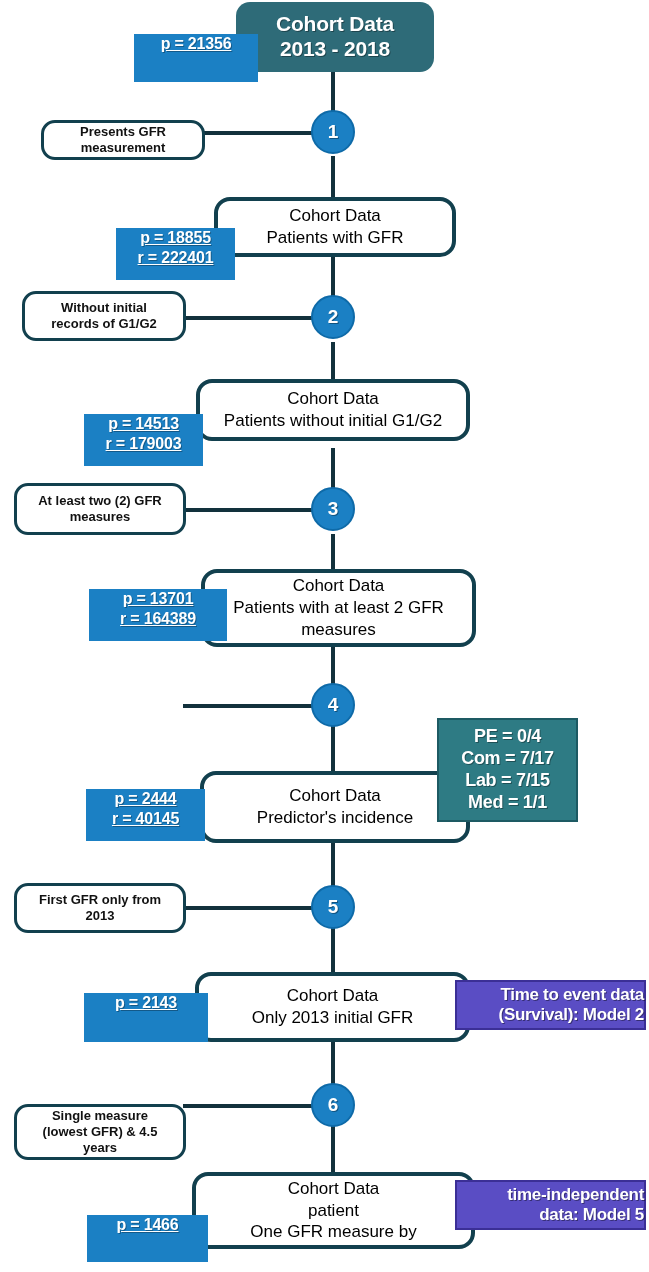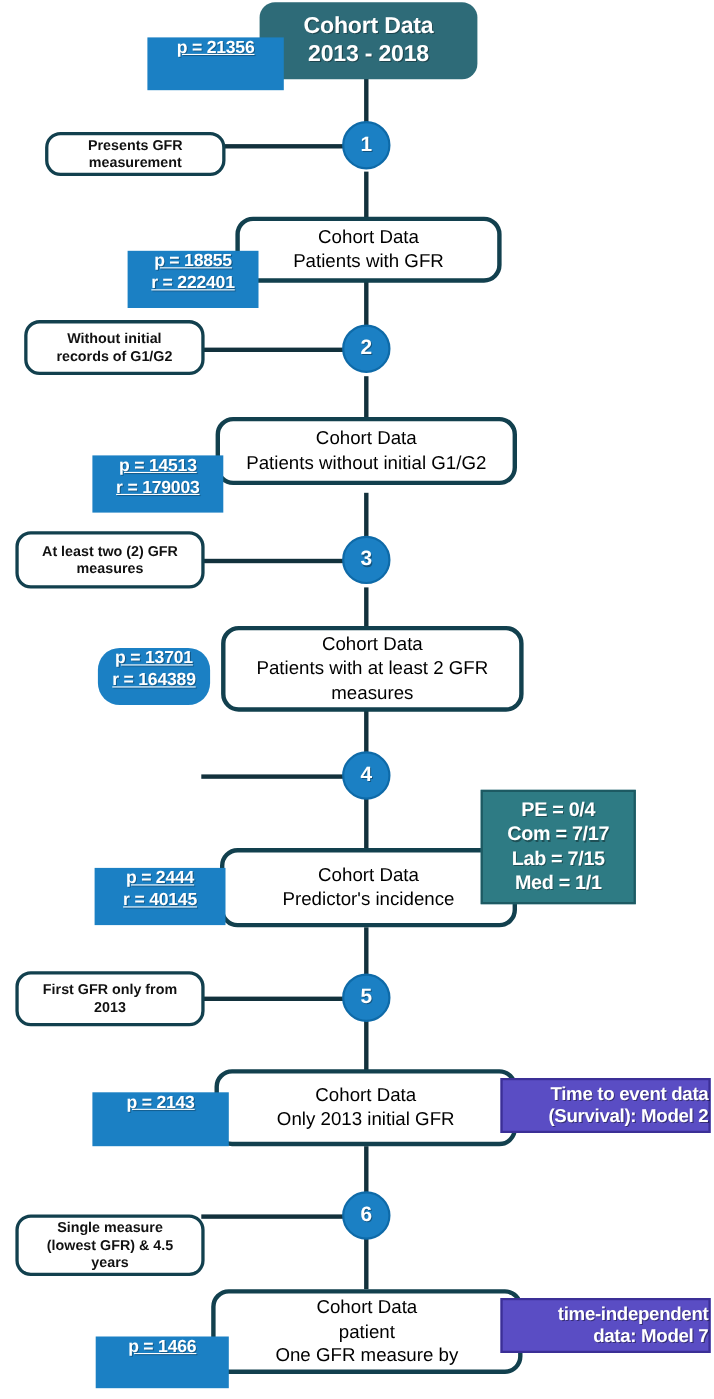--- a/index.html
+++ b/index.html
@@ -238,21 +238,21 @@
     <span>3</span>
   </div>
 
   <div class="pbox" style="left:201px;top:569px;width:275px;height:78px;">
     <div>
       <div>Cohort Data</div>
       <div>Patients with at least 2 GFR</div>
       <div>measures</div>
     </div>
   </div>
-  <div class="bbadge" style="left:89px;top:589px;width:102px;height:52px;border-radius:20px;">
+  <div class="bbadge" style="left:89px;top:589px;width:138px;height:52px;">
     <span>p = 13701</span>
     <span>r = 164389</span>
   </div>
 
   <div class="stepc" style="left:311px;top:683px;">
     <span>4</span>
   </div>
 
   <div class="tealbox" style="left:437px;top:718px;width:141px;height:104px;">
     <div>PE = 0/4</div>
@@ -308,16 +308,16 @@
       <div>Cohort Data</div>
       <div>patient</div>
       <div>One GFR measure by</div>
     </div>
   </div>
   <div class="bbadge" style="left:87px;top:1215px;width:121px;height:47px;">
     <span>p = 1466</span>
   </div>
   <div class="pubox" style="left:455px;top:1180px;width:191px;height:50px;">
     <span>time-independent</span>
-    <span>data: Model 7</span>
+    <span>data: Model 5</span>
   </div>
 
 </div>
 
 </body></html>

